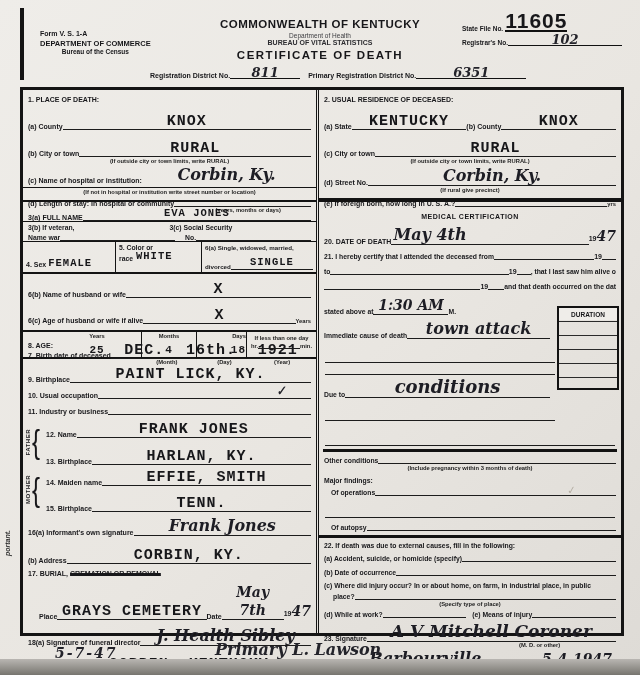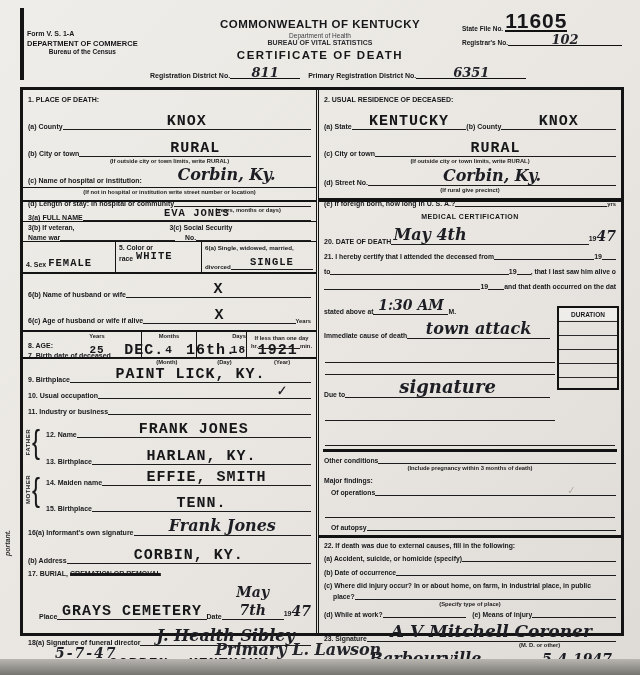--- a/index.html
+++ b/index.html
@@ -16,21 +16,21 @@
     position:absolute; inset:0;
     background: linear-gradient(135deg,#efede9 0%,#e9e6e1 55%,#dedbd6 100%);
   }
   .bottom-band {
     position:absolute; left:0; right:0; bottom:0; height:16px;
     background: linear-gradient(to bottom,#b9b6b2,#77756f);
   }
   .edge-bar { position:absolute; left:20px; top:8px; width:4px; height:72px; background:#141414; }
 
   
-  .hdr-left { position:absolute; left:27px; top:30px; line-height:1.25; }
+  .hdr-left { position:absolute; left:40px; top:30px; line-height:1.25; }
   .hdr-form  { font-size:7px;  font-weight:bold; }
   .hdr-dept  { font-size:7.5px; font-weight:bold; }
   .hdr-bureau{ font-size:6.5px; font-weight:bold; }
   .hdr-center{ position:absolute; left:170px; top:18px; width:300px; text-align:center; }
   .hdr-cw    { font-size:11.5px; font-weight:bold; letter-spacing:.5px; }
   .hdr-doh   { font-size:6.5px; color:#3c3c40; margin-top:2px; }
   .hdr-bvs   { font-size:7px; font-weight:bold; color:#2c2c30; }
   .hdr-cod   { font-size:11.5px; font-weight:bold; letter-spacing:1.5px; margin-top:3px; }
   .hdr-right { position:absolute; left:462px; top:12px; width:160px; }
   .hr-row { display:flex; align-items:flex-end; }
@@ -417,21 +417,21 @@
 
       <div class="row shortr" style="margin-top:5px;">
         <span class="lbl2">Immediate cause of death</span>
         <span class="fill"><span class="hv hv-big">town attack</span></span>
       </div>
       <div class="blank shortr" style="margin-top:12px;"></div>
       <div class="blank shortr"></div>
 
       <div class="row shortr" style="margin-top:4px;">
         <span class="lbl2">Due to</span>
-        <span class="fill"><span class="hv hv-big" style="font-size:18px;">signature</span></span>
+        <span class="fill"><span class="hv hv-big" style="font-size:18px;">conditions</span></span>
       </div>
       <div class="blank shortr" style="margin-top:11px;"></div>
       <div class="blank" style="margin-top:13px;"></div>
       <div class="dbl" style="margin:3px 4px 0;"></div>
 
       <div class="row" style="margin-top:4px;">
         <span class="lbl2">Other conditions</span>
         <span class="fill"></span>
       </div>
       <div class="row">

